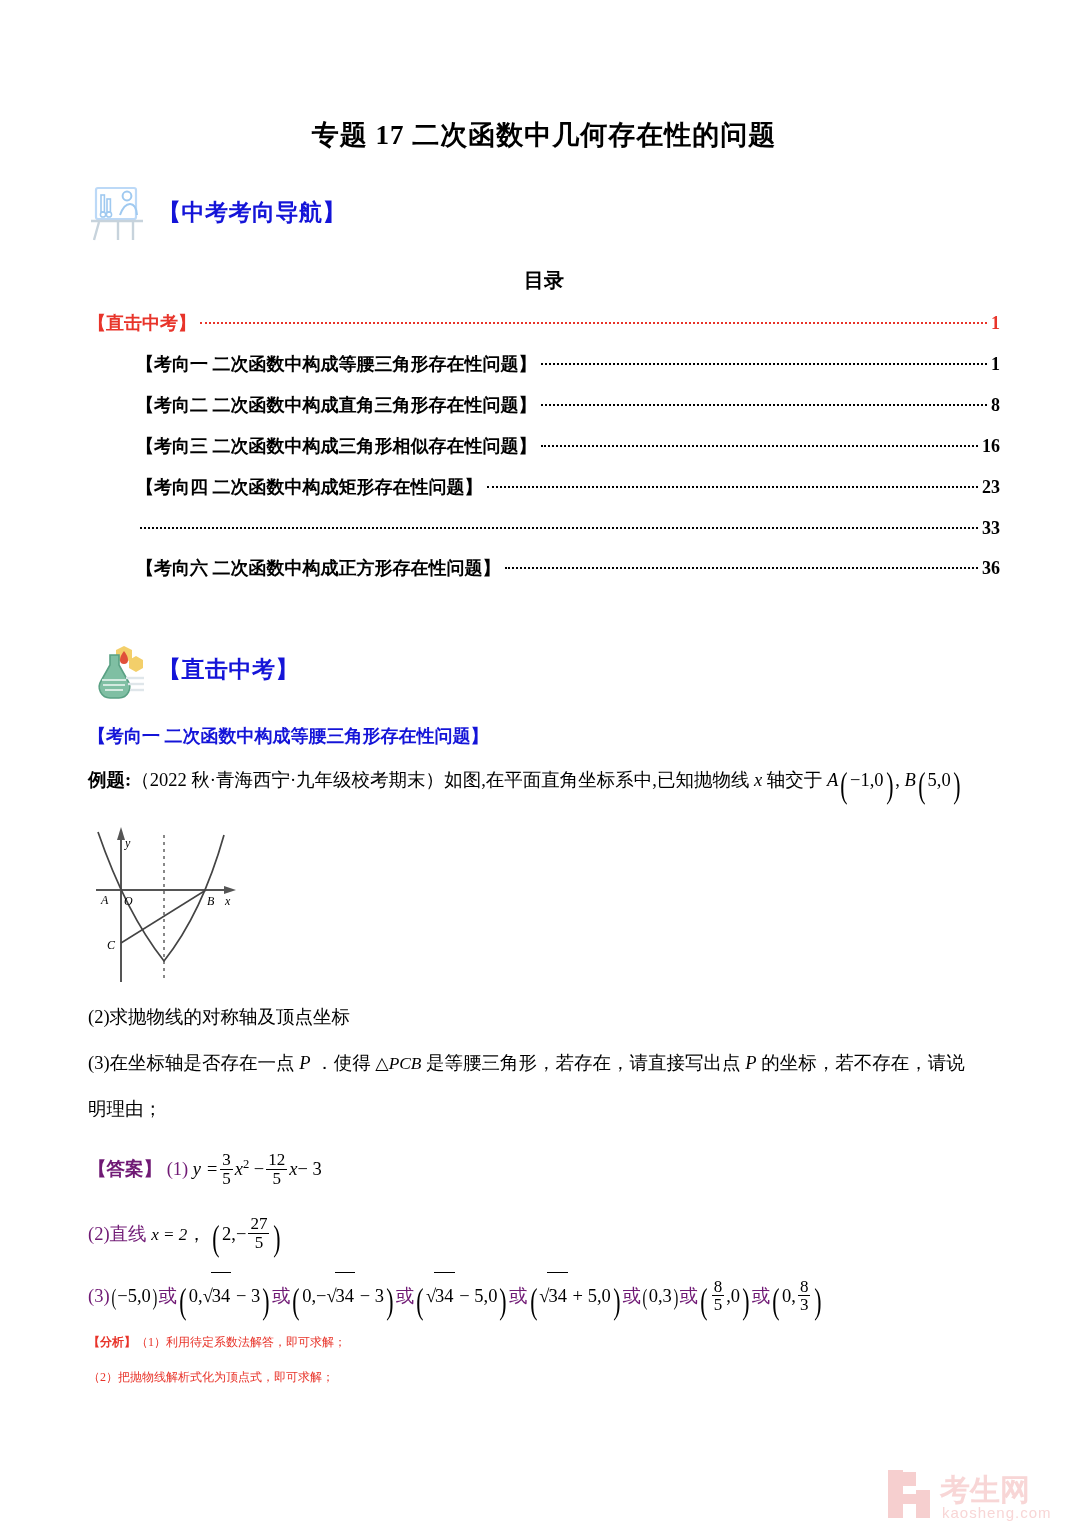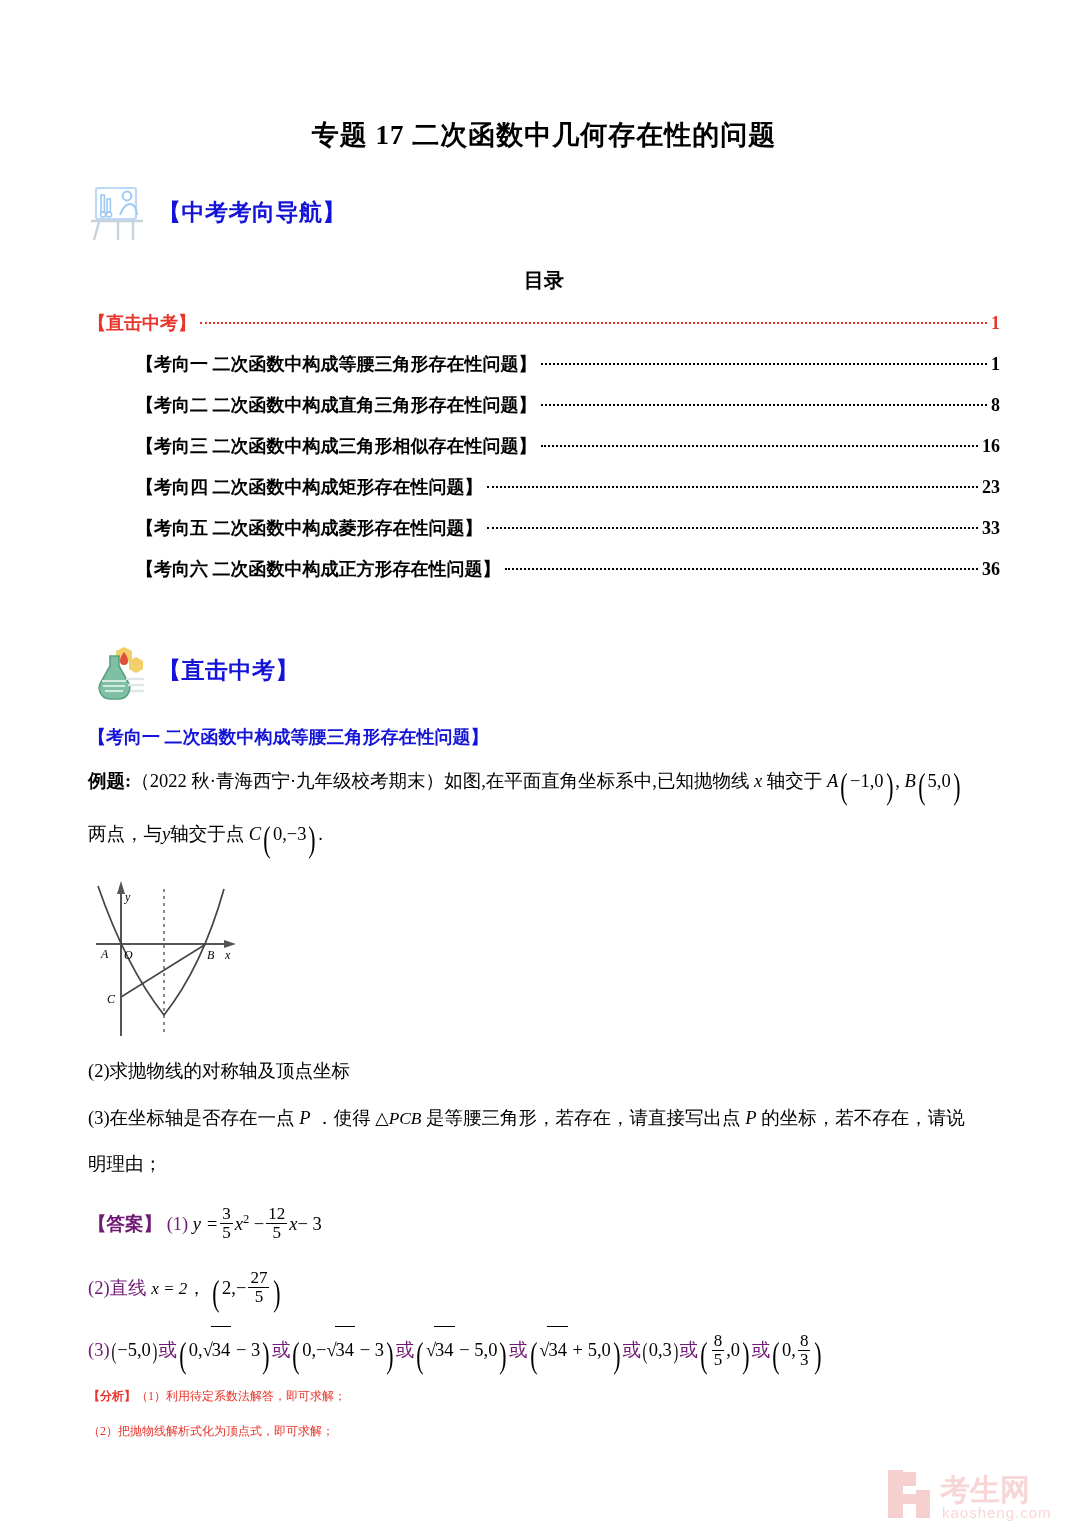--- a/index.html
+++ b/index.html
@@ -244,21 +244,20 @@
       <span class="toc-page">16</span>
     </div>
 
     <div class="toc-row lvl2">
       <span class="toc-label">【考向四  二次函数中构成矩形存在性问题】</span>
       <span class="toc-leader"></span>
       <span class="toc-page">23</span>
     </div>
 
     <div class="toc-row lvl2">
-      <span class="toc-label">【考向五  二次函数中构成菱形存在性问题】</span>
       <span class="toc-leader"></span>
       <span class="toc-page">33</span>
     </div>
 
     <div class="toc-row lvl2">
       <span class="toc-label">【考向六  二次函数中构成正方形存在性问题】</span>
       <span class="toc-leader"></span>
       <span class="toc-page">36</span>
     </div>
 
@@ -279,23 +278,20 @@
       </div>
       <div class="section-label">【直击中考】</div>
     </div>
 
     <div class="kaoxiang-head">【考向一  二次函数中构成等腰三角形存在性问题】</div>
 
     <div class="para">
       <span class="bold">例题:</span><span>（2022 秋·青海西宁·九年级校考期末）</span><span>如图,在平面直角坐标系中,已知抛物线</span>&nbsp;<span class="mi">x</span>&nbsp;<span>轴交于</span>&nbsp;<span class="mi">A</span><span class="paren">(</span><span style="font-style:normal">−1,0</span><span class="paren">)</span><span>,</span>&nbsp;<span class="mi">B</span><span class="paren">(</span><span style="font-style:normal">5,0</span><span class="paren">)</span>
     </div>
 
-    <div class="para">
-      <span>两点，与</span><span class="mi">y</span><span>轴交于点</span>&nbsp;<span class="mi">C</span><span class="paren">(</span><span style="font-style:normal">0,−3</span><span class="paren">)</span><span>.</span>
-    </div>
 
     <div class="figure">
       <svg viewBox="0 0 160 172" width="160" height="172" xmlns="http://www.w3.org/2000/svg">
 
         <line x1="8" y1="73" x2="140" y2="73" stroke="#555" stroke-width="2"></line>
         <polygon points="148,73 136,69 136,77" fill="#555"></polygon>
 
         <line x1="33" y1="165" x2="33" y2="20" stroke="#555" stroke-width="2"></line>
         <polygon points="33,10 29,23 37,23" fill="#555"></polygon>
 

